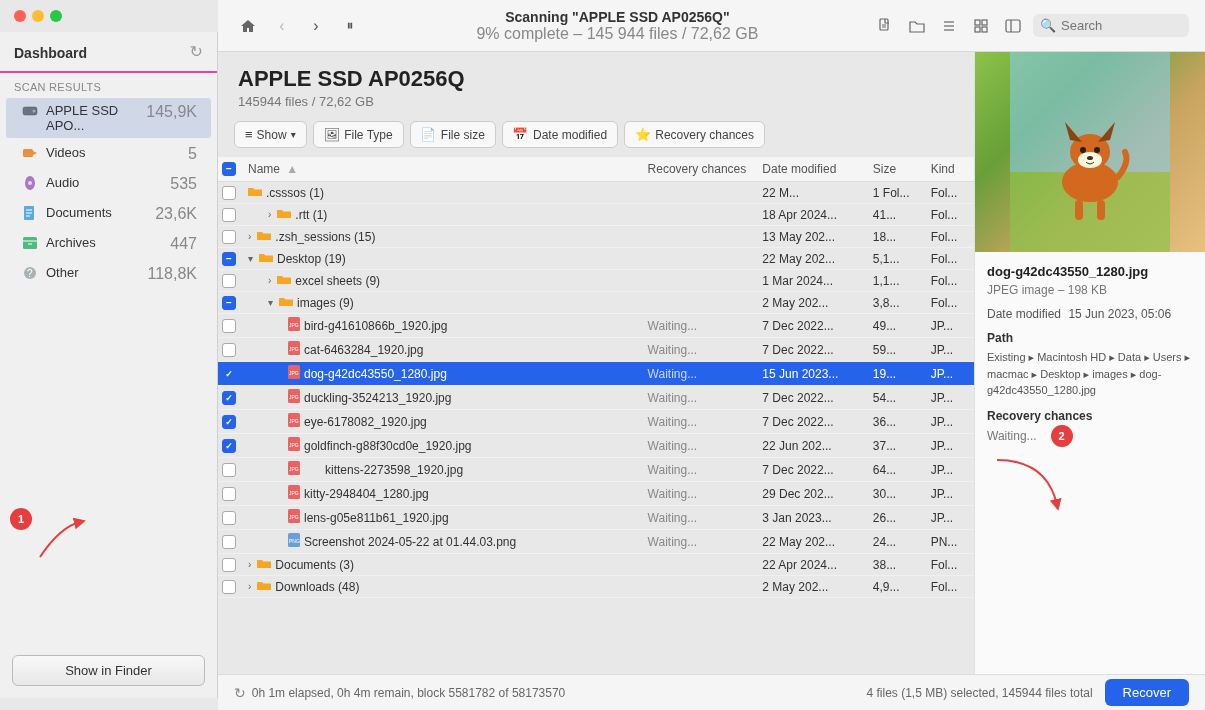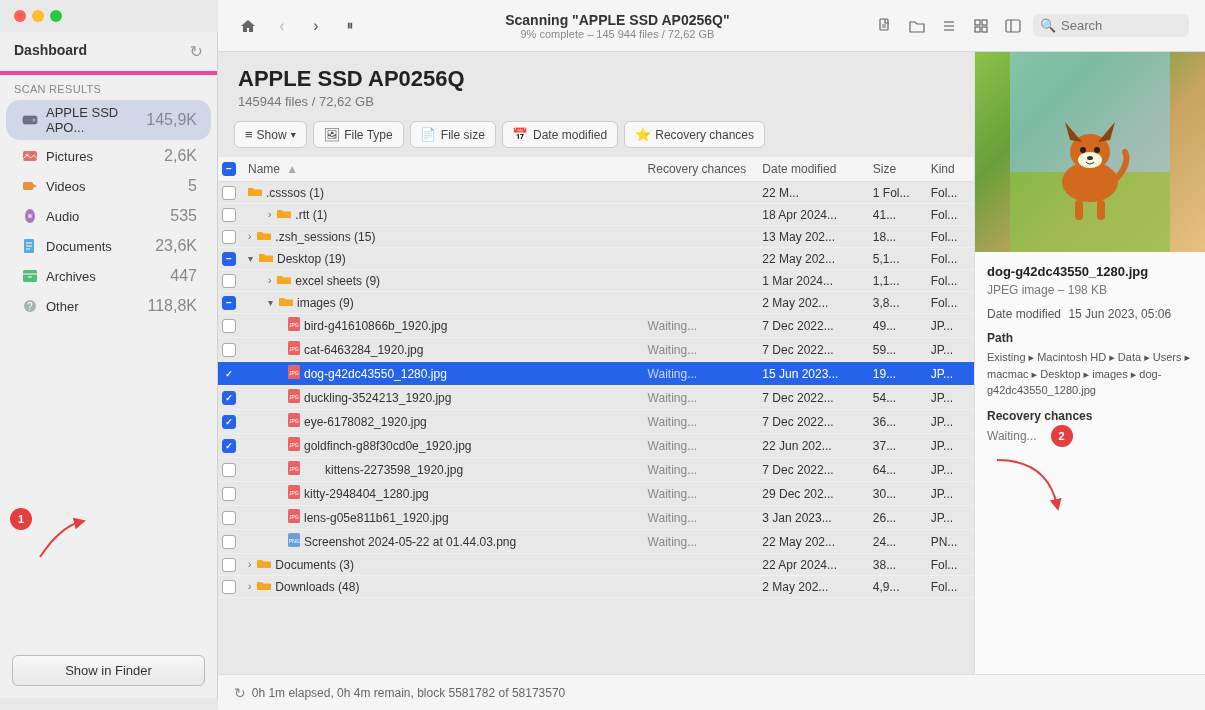--- a/index.html
+++ b/index.html
@@ -1,24 +1,24 @@
 <!DOCTYPE html>
 <html><head>
   <meta charset="utf-8">
   <style>
     * { box-sizing: border-box; margin: 0; padding: 0; }
     body { font-family: -apple-system, BlinkMacSystemFont, 'Segoe UI', sans-serif; font-size: 13px; background: #e8e8e8; display: flex; width: 1205px; height: 710px; overflow: hidden; }
 
     
     .sidebar { width: 218px; background: #f0f0f0; border-right: 1px solid #d0d0d0; display: flex; flex-direction: column; height: 100%; }
-    .sidebar-header { padding: 10px 14px; display: flex; align-items: flex-start; justify-content: space-between; border-bottom: 4px solid #ec4899; }
+    .sidebar-header { padding: 10px 14px; display: flex; align-items: flex-end; justify-content: space-between; border-bottom: 2px solid #ec4899; }
     .sidebar-title { font-size: 14px; font-weight: 600; color: #333; }
     .sidebar-spinner { color: #999; font-size: 16px; }
     .sidebar-section-label { font-size: 11px; color: #888; padding: 8px 14px 4px; font-weight: 500; text-transform: uppercase; letter-spacing: 0.3px; }
-    .sidebar-item { display: flex; align-items: center; padding: 5px 14px; cursor: pointer; border-radius: 14px; margin: 1px 6px; }
+    .sidebar-item { display: flex; padding: 5px 14px; cursor: pointer; border-radius: 3px; margin: 1px 6px; }
     .sidebar-item.active { background: #d0d8e8; }
     .sidebar-item-icon { width: 20px; height: 16px; margin-right: 6px; display: flex; align-items: center; justify-content: center; flex-shrink: 0; }
     .sidebar-item-label { flex: 1; color: #333; font-size: 13px; }
     .sidebar-item-count { color: #888; font-size: 16px; }
     .sidebar-bottom { margin-top: auto; padding: 12px; }
     .show-in-finder-btn { width: 100%; padding: 7px; border: 1px solid #bbb; border-radius: 6px; background: linear-gradient(to bottom, #f8f8f8, #e8e8e8); cursor: pointer; font-size: 13px; color: #333; text-align: center; }
     .toolbar-nav-btn { width: 28px; height: 28px; border: none; background: none; cursor: pointer; color: #555; font-size: 16px; border-radius: 4px; display: flex; align-items: center; justify-content: center; }
     .toolbar-nav-btn.disabled { color: #bbb; cursor: default; }
     .toolbar-home-btn { width: 28px; height: 28px; border: none; background: none; cursor: pointer; color: #555; font-size: 16px; border-radius: 4px; display: flex; align-items: center; justify-content: center; }
     .toolbar-pause-btn { width: 28px; height: 28px; border: none; background: none; cursor: pointer; color: #555; font-size: 14px; border-radius: 4px; display: flex; align-items: center; justify-content: center; }
@@ -117,31 +117,20 @@
       <div class="sidebar-item-icon">
         <svg width="16" height="16" viewBox="0 0 16 16" fill="none">
           <rect x="1" y="4" width="14" height="8" rx="2" fill="#6b7280" stroke="#555" stroke-width="0.5"></rect>
           <circle cx="12" cy="8" r="1.5" fill="#aaa"></circle>
         </svg>
       </div>
       <span class="sidebar-item-label">APPLE SSD APO...</span>
       <span class="sidebar-item-count">145,9K</span>
     </div>
 
-    <div class="sidebar-item">
-      <div class="sidebar-item-icon">
-        <svg width="16" height="16" viewBox="0 0 16 16">
-          <rect x="1" y="3" width="14" height="10" rx="2" fill="#d9534f" opacity="0.8"></rect>
-          <circle cx="5" cy="7" r="1.5" fill="#fff" opacity="0.7"></circle>
-          <polyline points="1,11 5,7 9,10 12,7 15,11" fill="none" stroke="#fff" stroke-width="1" opacity="0.7"></polyline>
-        </svg>
-      </div>
-      <span class="sidebar-item-label">Pictures</span>
-      <span class="sidebar-item-count">2,6K</span>
-    </div>
 
     <div class="sidebar-item">
       <div class="sidebar-item-icon">
         <svg width="16" height="16" viewBox="0 0 16 16">
           <rect x="1" y="4" width="10" height="8" rx="1.5" fill="#e67e22" opacity="0.85"></rect>
           <polygon points="11,6 15,8 11,10" fill="#e67e22" opacity="0.85"></polygon>
         </svg>
       </div>
       <span class="sidebar-item-label">Videos</span>
       <span class="sidebar-item-count">5</span>
@@ -221,21 +210,21 @@
     <button class="toolbar-home-btn">
       <svg width="16" height="16" viewBox="0 0 16 16">
           <path d="M8 2L1 8h2v6h4v-4h2v4h4V8h2L8 2z" fill="#666"></path>
         </svg>
     </button>
     <button class="toolbar-nav-btn disabled">‹</button>
     <button class="toolbar-nav-btn">›</button>
     <button class="toolbar-pause-btn">⏸</button>
     <div style="flex:1; text-align:center;">
       <div style="font-size:14px; font-weight:600; color:#333;">Scanning "APPLE SSD AP0256Q"</div>
-      <div style="font-size:11px; color:#888;">9% complete – 145 944 files / 72,62 GB</div>
+      <div style="font-size:16px; color:#888;">9% complete – 145 944 files / 72,62 GB</div>
     </div>
     <div style="display:flex; gap:4px;">
       <button class="toolbar-icon-btn">
         <svg width="16" height="16" viewBox="0 0 16 16">
             <rect x="3" y="1" width="8" height="11" rx="1" fill="none" stroke="#666" stroke-width="1.2"></rect>
             <path d="M8 1v4h4" fill="none" stroke="#666" stroke-width="1.2"></path>
             <line x1="5" y1="7" x2="9" y2="7" stroke="#666" stroke-width="1"></line>
             <line x1="5" y1="9" x2="9" y2="9" stroke="#666" stroke-width="1"></line>
           </svg>
       </button>
@@ -723,14 +712,18 @@
         </div>
       </div>
     </div>
   </div>
 
   <div class="status-bar">
     <div class="status-left">
       <span class="status-spinner">↻</span>
       <span>0h 1m elapsed, 0h 4m remain, block 5581782 of 58173570</span>
     </div>
+    <div class="status-right">
+      <span>4 files (1,5 MB) selected, 145944 files total</span>
+      <button class="recover-btn">Recover</button>
+    </div>
   </div>
 </div>
 
 </body></html>

